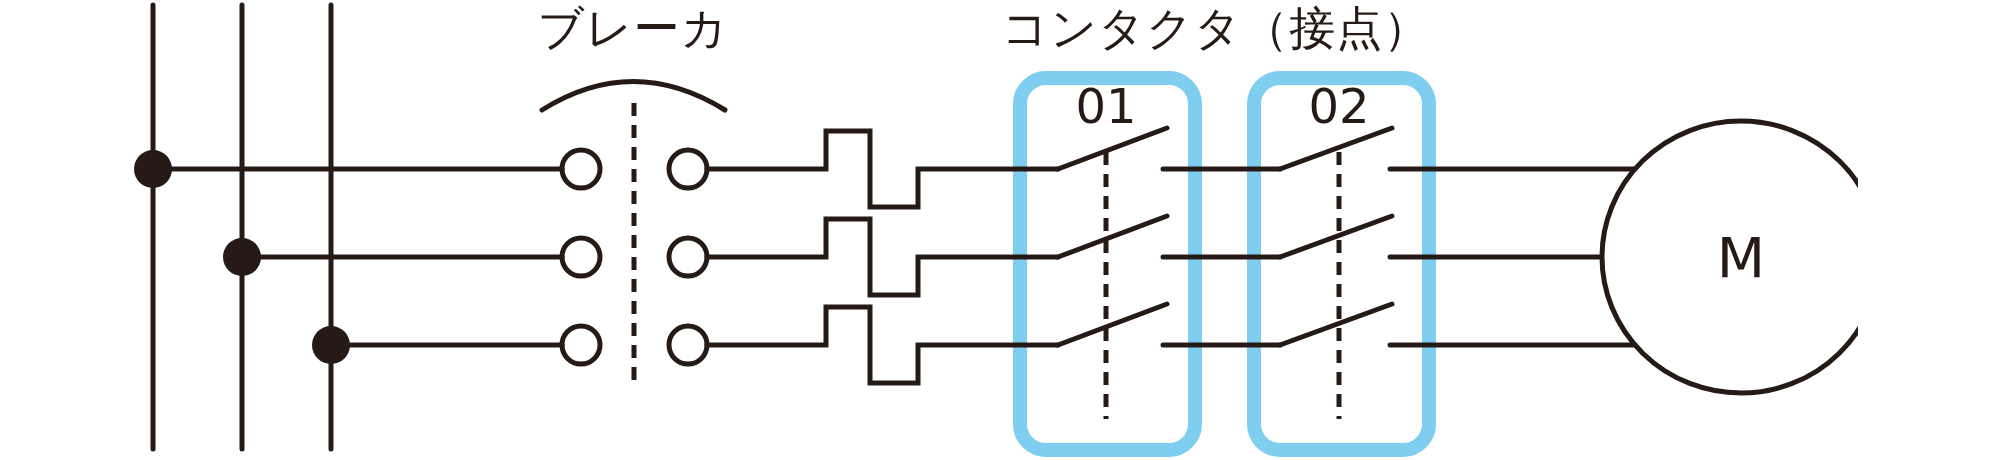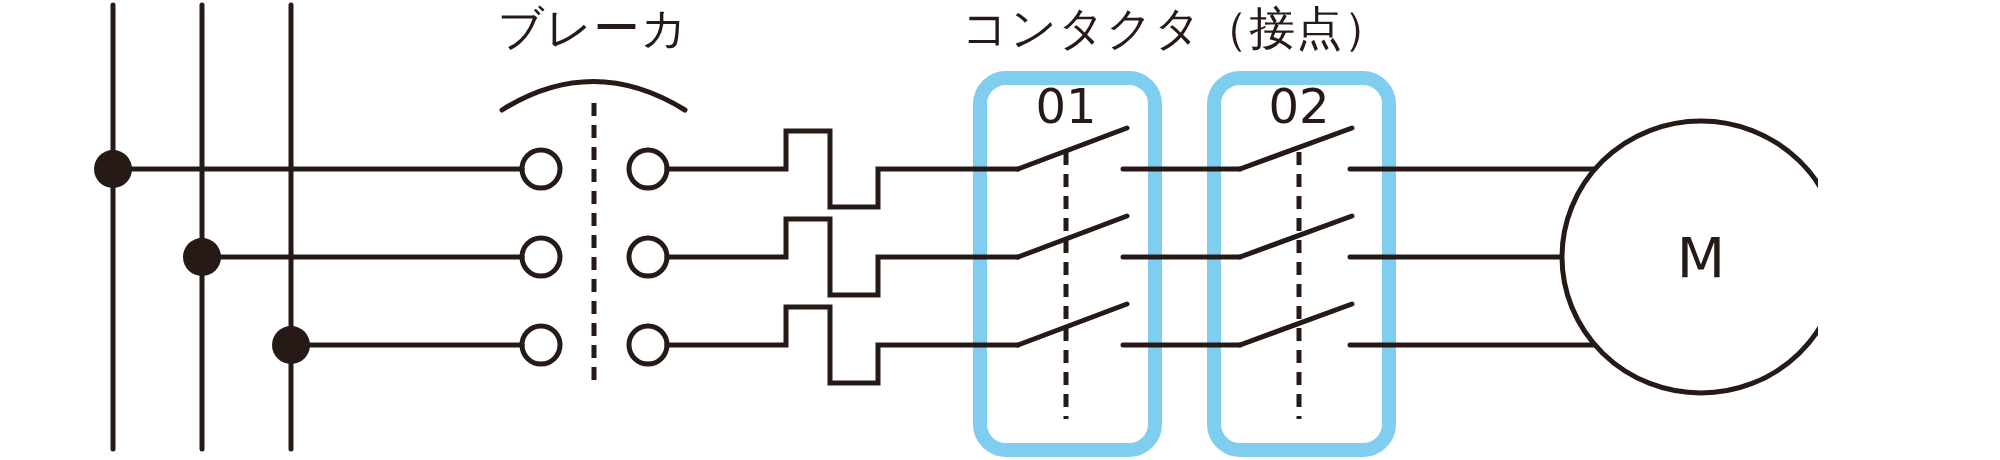--- a/index.html
+++ b/index.html
@@ -3,20 +3,21 @@
 <meta charset="utf-8">
 <style>
   html, body { margin: 0; padding: 0; background: #ffffff; }
   .stage {
     position: relative;
     width: 1818px;
     height: 460px;
     background: #ffffff;
     overflow: hidden;
     font-family: "DejaVu Sans", "Liberation Sans", sans-serif;
+    margin-left: 40px;
   }
   svg { display: block; }
   text {
     font-family: "DejaVu Sans", "Liberation Sans", sans-serif;
     font-weight: 500;
   }
   .jp-label   { font-size: 46px; letter-spacing: 1px; }
   .num-label  { font-size: 48px; }
   .motor-m    { font-size: 56px; }
 </style>

